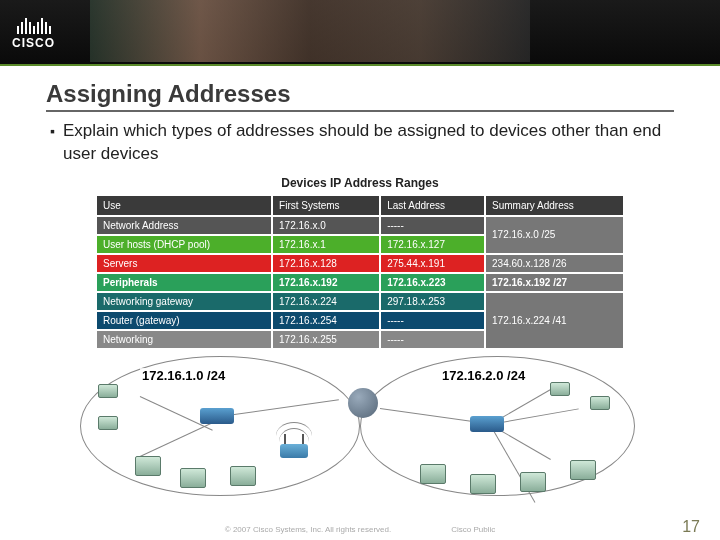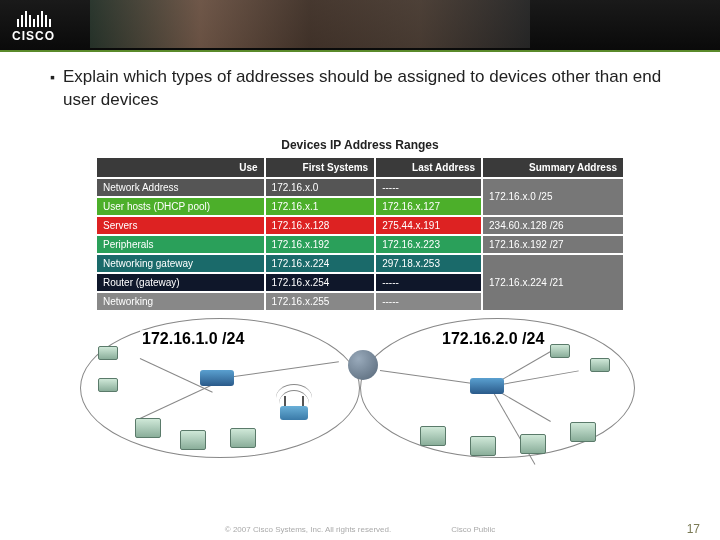--- a/index.html
+++ b/index.html
@@ -7,21 +7,21 @@
     width: 720px;
     height: 540px;
     font-family: Arial, Helvetica, sans-serif;
     background: #fff;
     position: relative;
     overflow: hidden;
   }
   
   .banner {
     width: 100%;
-    height: 52px;
+    height: 66px;
     background: linear-gradient(to bottom, #1a1a1a, #0a0a0a);
     border-bottom: 2px solid #5a8a2a;
     display: flex;
     align-items: center;
     justify-content: space-between;
     padding: 0 12px;
     position: relative;
   }
   .banner-people {
     position: absolute;
@@ -70,72 +70,72 @@
   .bullet {
     display: flex;
     font-size: 17px;
     color: #222;
     line-height: 1.35;
     margin-left: 4px;
   }
   .bullet .sq { margin-right: 8px; font-size: 14px; line-height: 22px; }
   
   .table-wrap {
-    margin: 26px auto 0 auto;
+    margin: 10px auto 0 auto;
     width: 530px;
   }
   .table-title {
     text-align: center;
     font-size: 12px;
     font-weight: bold;
     margin-bottom: 4px;
     color: #222;
   }
   .ip-table {
     width: 100%;
     border-collapse: separate;
     border-spacing: 2px;
     font-size: 10px;
     color: #fff;
   }
   .ip-table th {
     background: #3a3a3a;
     padding: 4px 6px;
-    text-align: right;
-    font-weight: bold;
+    text-align: left;
+    font-weight: normal;
   }
   .ip-table td {
     padding: 3px 6px;
     text-align: left;
   }
   .row-net   td { background: #555; }
   .row-dhcp  td { background: #4caf2a; }
   .row-srv   td { background: #d22; }
-  .row-peri  td { background: #2aa05a; }
+  .row-peri  td { background: #2aa05a; font-weight: bold; }
   .row-netdv td { background: #1a6a6a; }
-  .row-rtr   td { background: #0f172a; }
+  .row-rtr   td { background: #0c4a6e; }
   .row-bcast td { background: #888; }
   .summary-cell { background: #777 !important; vertical-align: middle; }
   
   .diagram {
     position: relative;
     width: 560px;
     height: 150px;
     margin: 6px auto 0 auto;
   }
   .oval {
     position: absolute;
     border: 1px solid #888;
     border-radius: 50%;
   }
   .oval1 { left: 0; top: 0; width: 280px; height: 140px; }
   .oval2 { left: 280px; top: 0; width: 275px; height: 140px; }
   .net-label {
     position: absolute;
-    font-size: 16px;
+    font-size: 13px;
     font-weight: bold;
     background: rgba(255,255,255,0.8);
     padding: 0 2px;
   }
   .lab1 { left: 60px; top: 12px; }
   .lab2 { left: 360px; top: 12px; }
   .dev {
     position: absolute;
     width: 26px; height: 20px;
     background: linear-gradient(#cfe8d8, #8aaE9a);
@@ -185,21 +185,21 @@
     font-size: 8px;
     color: #aaa;
     display: flex;
     justify-content: center;
     gap: 60px;
   }
   .page-num {
     position: absolute;
     right: 20px;
     bottom: 4px;
-    font-size: 12px;
+    font-size: 16px;
     color: #7a7a55;
   }
 </style>
 </head>
 <body>
 
 <div class="banner">
   <div class="banner-people"></div>
   <div class="cisco-logo">
     <div class="cisco-bars">
@@ -211,20 +211,21 @@
         <span style="height:12px"></span>
       <span style="height:16px"></span>
         <span style="height:12px"></span>
         <span style="height:8px"></span>
     </div>
     <div class="cisco-word">CISCO</div>
   </div>
 </div>
 
 <div class="content">
+  <div class="slide-title">Assigning Addresses</div>
   <div class="bullet">
     <span class="sq">▪</span>
     <span>Explain which types of addresses should be assigned to devices other than end user devices</span>
   </div>
 
   <div class="table-wrap">
     <div class="table-title">Devices IP Address Ranges</div>
     <table class="ip-table">
       <thead>
         <tr>
@@ -255,21 +256,21 @@
         <tr class="row-peri">
           <td>Peripherals</td>
           <td>172.16.x.192</td>
           <td>172.16.x.223</td>
           <td class="summary-cell">172.16.x.192 /27</td>
         </tr>
         <tr class="row-netdv">
           <td>Networking gateway</td>
           <td>172.16.x.224</td>
           <td>297.18.x.253</td>
-          <td class="summary-cell" rowspan="3">172.16.x.224 /21</td>
+          <td class="summary-cell" rowspan="3">172.16.x.224 /41</td>
         </tr>
         <tr class="row-rtr">
           <td>Router (gateway)</td>
           <td>172.16.x.254</td>
           <td>-----</td>
         </tr>
         <tr class="row-bcast">
           <td>Networking</td>
           <td>172.16.x.255</td>
           <td>-----</td>

